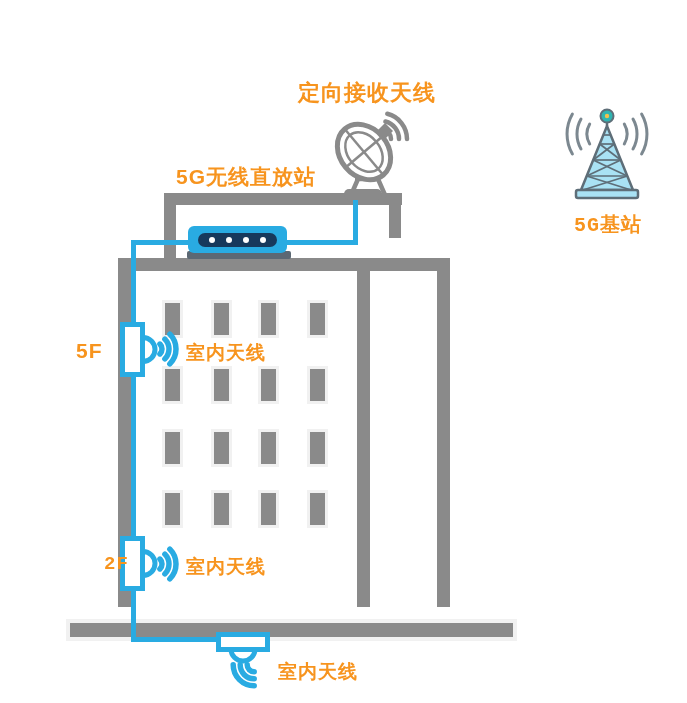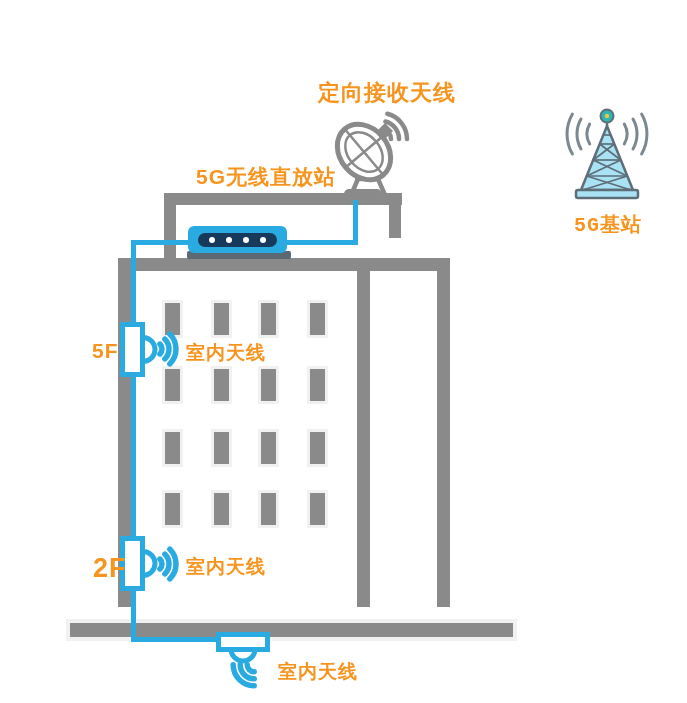--- a/index.html
+++ b/index.html
@@ -145,22 +145,22 @@
       <line x1="41.2" y1="58" x2="75.3" y2="74"></line>
       <line x1="68.8" y1="58" x2="34.7" y2="74"></line>
       <line x1="34.7" y1="74" x2="79" y2="88"></line>
       <line x1="75.3" y1="74" x2="31" y2="88"></line>
     </g>
     <rect x="24" y="88" width="62" height="8" rx="2" fill="#A9E2F4" stroke="#5E6E78" stroke-width="2.5"></rect>
     <circle cx="55" cy="14" r="6.5" fill="#2FB5B2" stroke="#5E6E78" stroke-width="2"></circle>
     <circle cx="55" cy="14" r="2.2" fill="#F2C14E"></circle>
   </svg>
 
-  <div class="lbl" style="left:318px;top:82px;font-size:22px;">定向接收天线</div>
-  <div class="lbl" style="left:176px;top:166px;font-size:21px;margin-left:20px;">5G无线直放站</div>
+  <div class="lbl" style="left:298px;top:82px;font-size:22px;">定向接收天线</div>
+  <div class="lbl" style="left:176px;top:166px;font-size:21px;">5G无线直放站</div>
   <div class="lbl" style="left:574px;top:216px;font-size:20px;font-family:Liberation Mono, monospace;">5G基站</div>
-  <div class="lbl" style="left:92px;top:340px;font-size:21px;">5F</div>
+  <div class="lbl" style="left:76px;top:340px;font-size:21px;">5F</div>
   <div class="lbl" style="left:186px;top:343px;font-size:19px;">室内天线</div>
-  <div class="lbl" style="left:93px;top:555px;font-size:27px;">2F</div>
+  <div class="lbl" style="left:104px;top:555px;font-size:19px;font-family:Liberation Mono, monospace;">2F</div>
   <div class="lbl" style="left:186px;top:557px;font-size:19px;">室内天线</div>
   <div class="lbl" style="left:278px;top:662px;font-size:19px;">室内天线</div>
 
 </div>
 
 </body></html>

